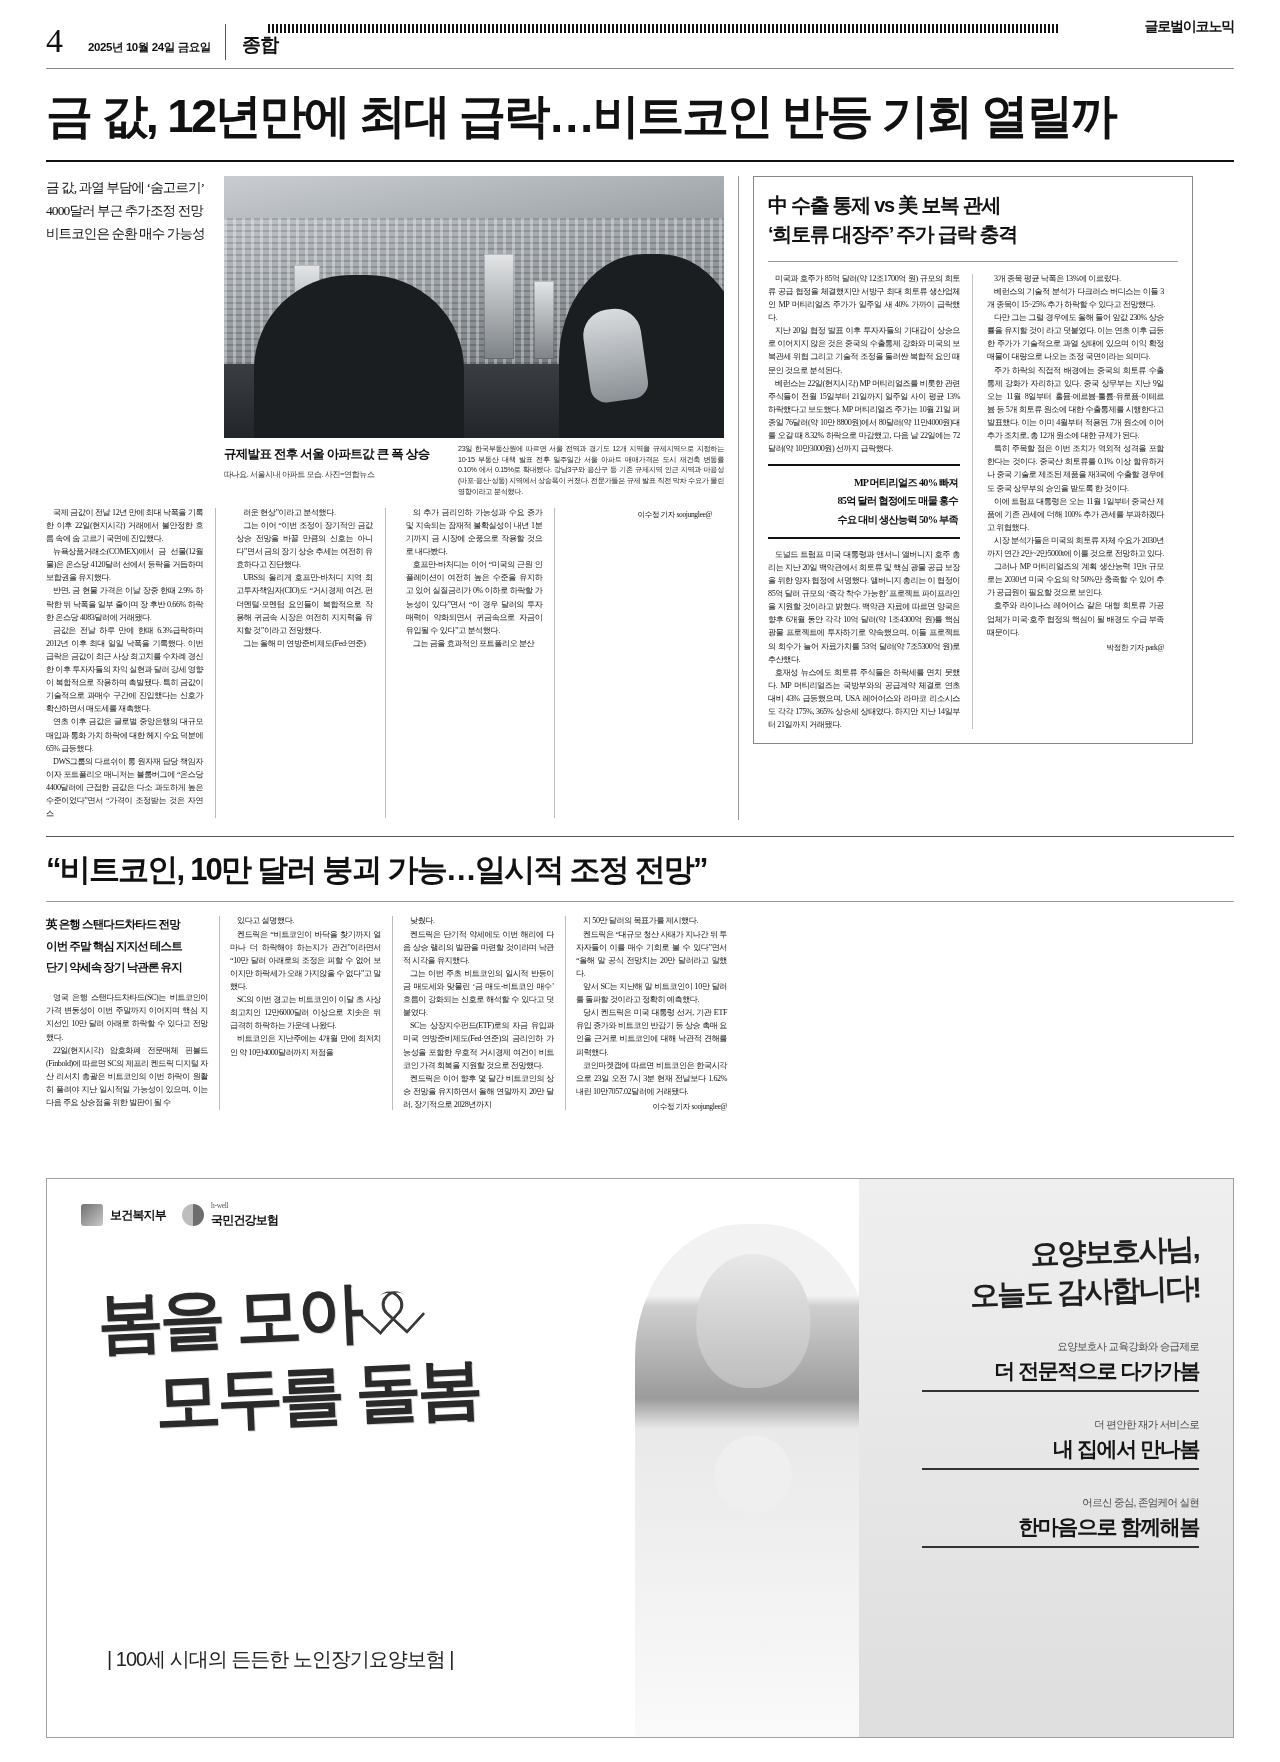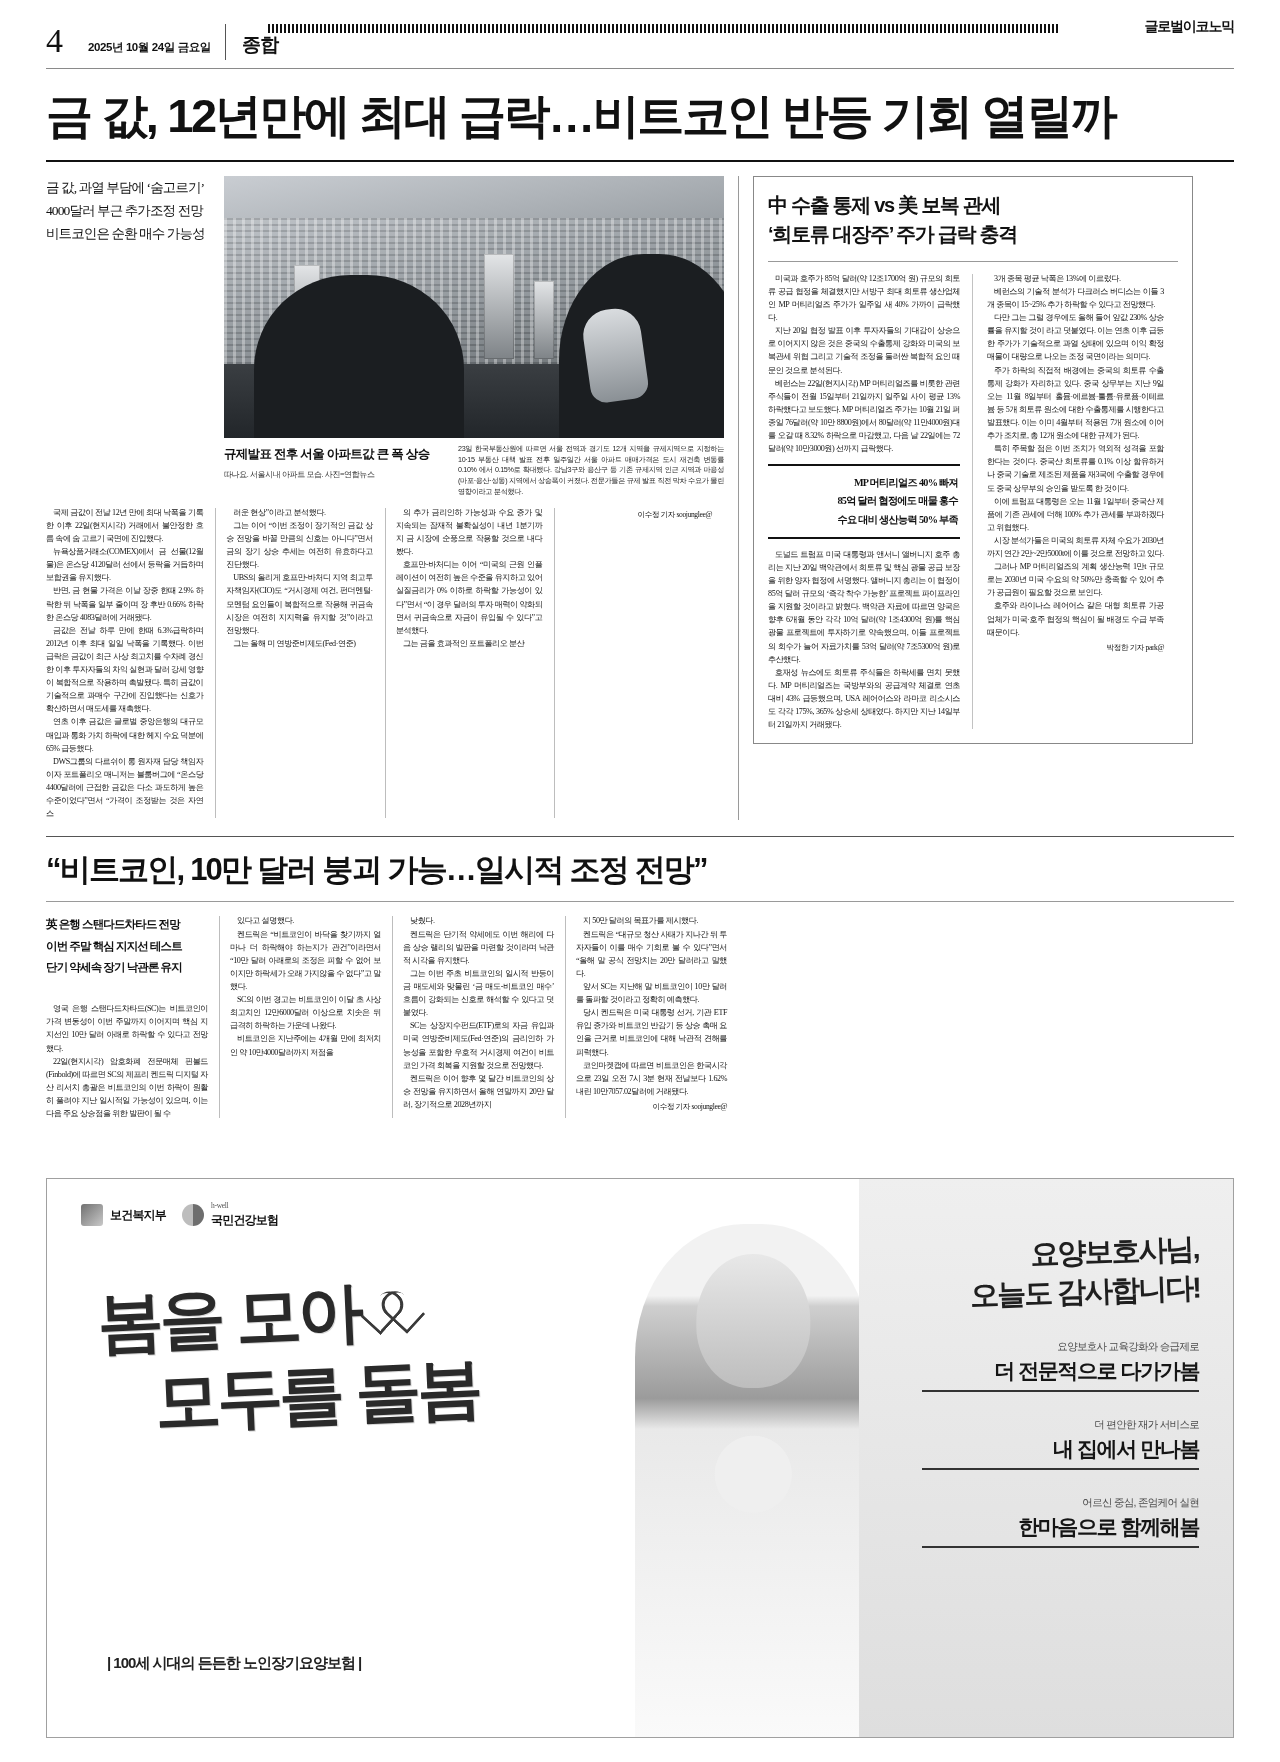--- a/index.html
+++ b/index.html
@@ -110,21 +110,21 @@
   }
   .cap-credit { font-size:8px; color:#333; letter-spacing:-0.4px; padding-top:6px; white-space:nowrap;}
   .cap-note {
     flex:1; font-size:7.2px; line-height:1.5; letter-spacing:-0.35px; color:#222;
     font-family:"Liberation Sans", sans-serif; text-align:justify; padding-left:6px;
   }
 
   
   .lead-cols { display:flex; gap:0; margin-top:8px; }
   .lcol { width:173px; padding-right:12px; position:relative; }
-  .lcol + .lcol { padding-left:11px; }
+  .lcol + .lcol { padding-left:21px; }
   .lcol + .lcol::before {
     content:""; position:absolute; left:0; top:2px; bottom:2px; width:1px; background:#bdbdbd;
   }
   .body-txt {
     font-size:8.1px; line-height:1.62; letter-spacing:-0.42px;
     text-align:justify; text-justify:inter-character;
     font-family:"Liberation Serif", serif; color:#111;
   }
   .body-txt p { margin:0; text-indent:7px; }
 
@@ -162,21 +162,21 @@
   .second-cols { display:flex; }
   .scol { width:173px; position:relative; padding-right:11px; }
   .scol + .scol { padding-left:11px; }
   .scol + .scol::before {
     content:""; position:absolute; left:0; top:2px; bottom:2px; width:1px; background:#bdbdbd;
   }
   .skicker div {
     font-size:11.5px; font-weight:700; letter-spacing:-0.85px; line-height:1.85;
     white-space:nowrap; font-family:"Liberation Serif", serif;
   }
-  .skicker { margin-bottom:24px; }
+  .skicker { margin-bottom:13px; }
 
   
   .ad {
     position:absolute; left:46px; right:46px; bottom:24px; height:560px;
     border:1px solid #a0a0a0; overflow:hidden;
     background:#ffffff; display:flex;
   }
   .ad-left { width:62%; position:relative; padding:22px 0 0 34px; }
   .ad-logos { display:flex; align-items:center; gap:16px; }
   .logo-pill { display:flex; align-items:center; gap:7px; }
@@ -199,21 +199,21 @@
     margin:0 2px 16px 8px;
   }
   .heart::before, .heart::after{
     content:""; position:absolute; width:24px; height:36px; border:3px solid #3a3a3a;
     border-radius:14px 14px 0 0; top:2px; background:transparent;
   }
   .heart::before{ left:20px; transform:rotate(-45deg); border-right:none; }
   .heart::after { left:4px;  transform:rotate(45deg);  border-left:none; }
   .ad-tagline {
     position:absolute; left:60px; bottom:64px;
-    font-size:15px; font-weight:700; letter-spacing:-1px;
+    font-size:20px; font-weight:400; letter-spacing:-1px;
     font-family:"Liberation Sans", sans-serif; color:#222;
   }
   .ad-mid { width:22%; position:relative; }
   .ad-model {
     position:absolute; left:-6%; bottom:0; width:112%; height:92%;
     background:linear-gradient(180deg,#f2f2f2 0 14%,#cfcfcf 16%,#9b9b9b 34%,#e9e9e9 40%,#fafafa 100%);
     border-radius:46% 46% 0 0 / 26% 26% 0 0;
   }
   .ad-model .face {
     position:absolute; left:50%; transform:translateX(-50%); top:6%;

